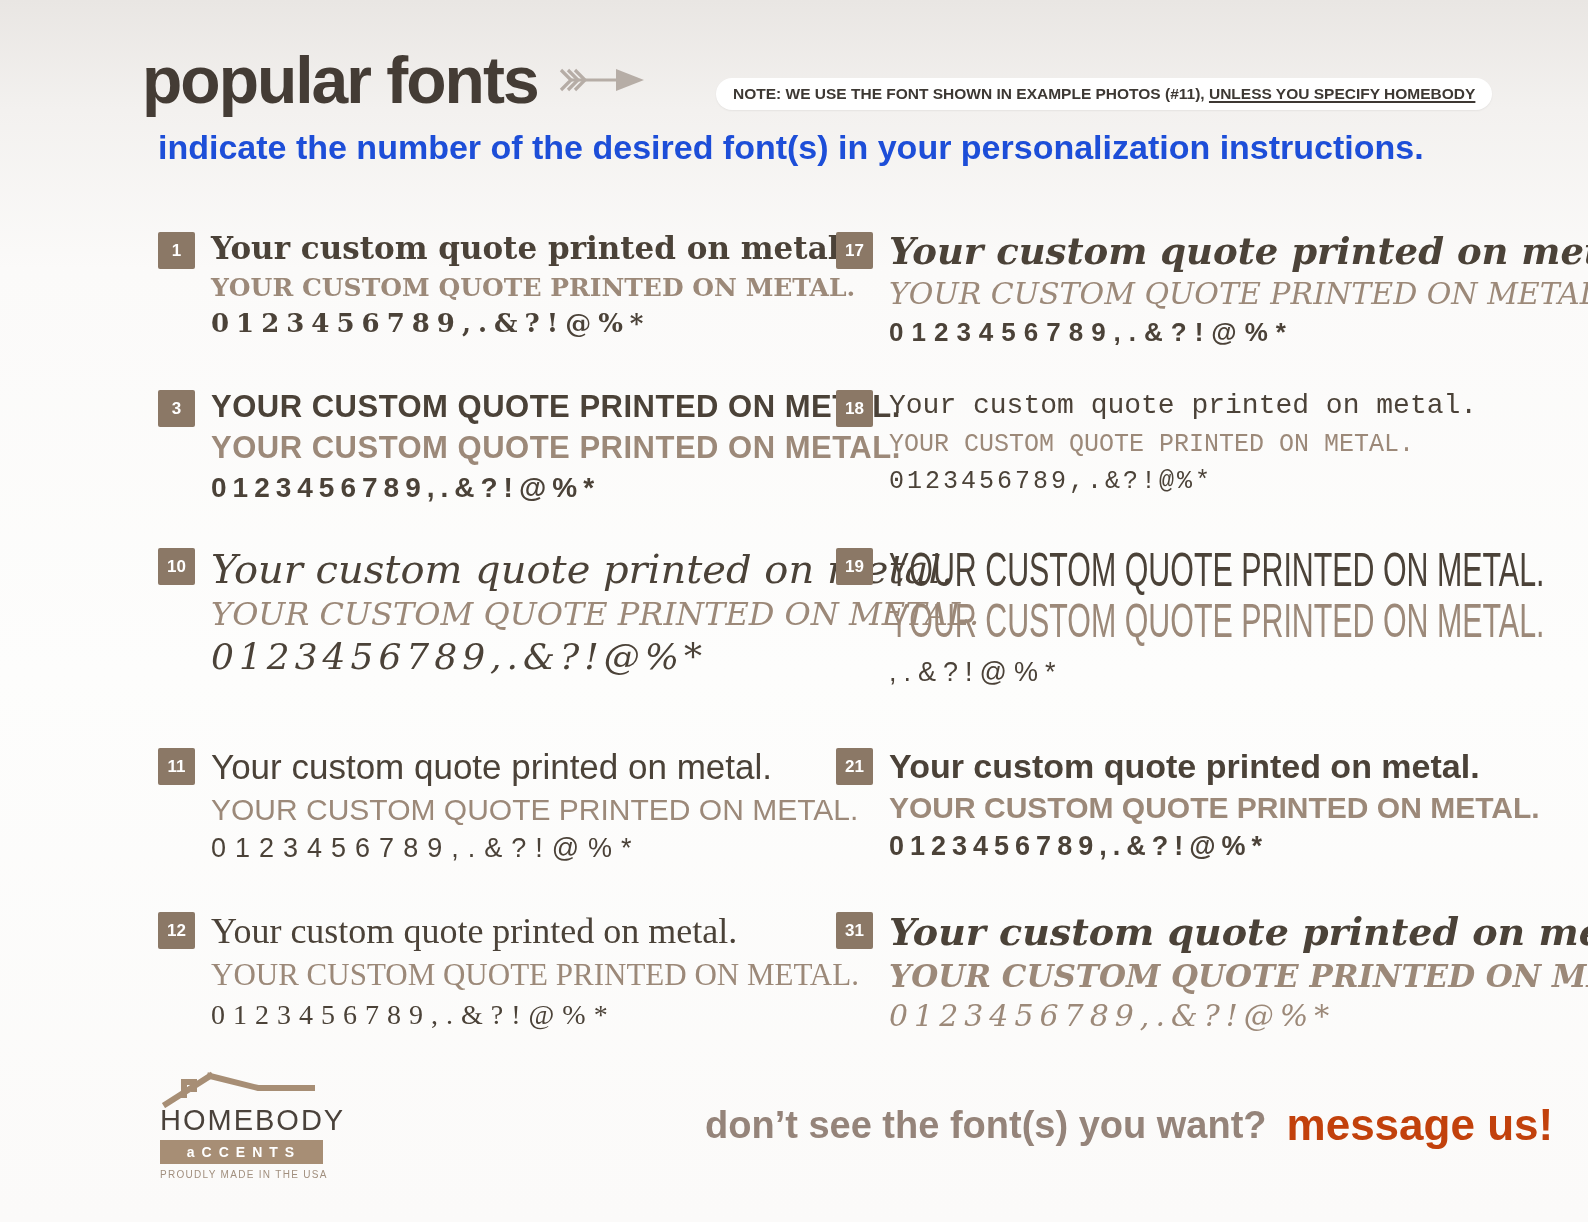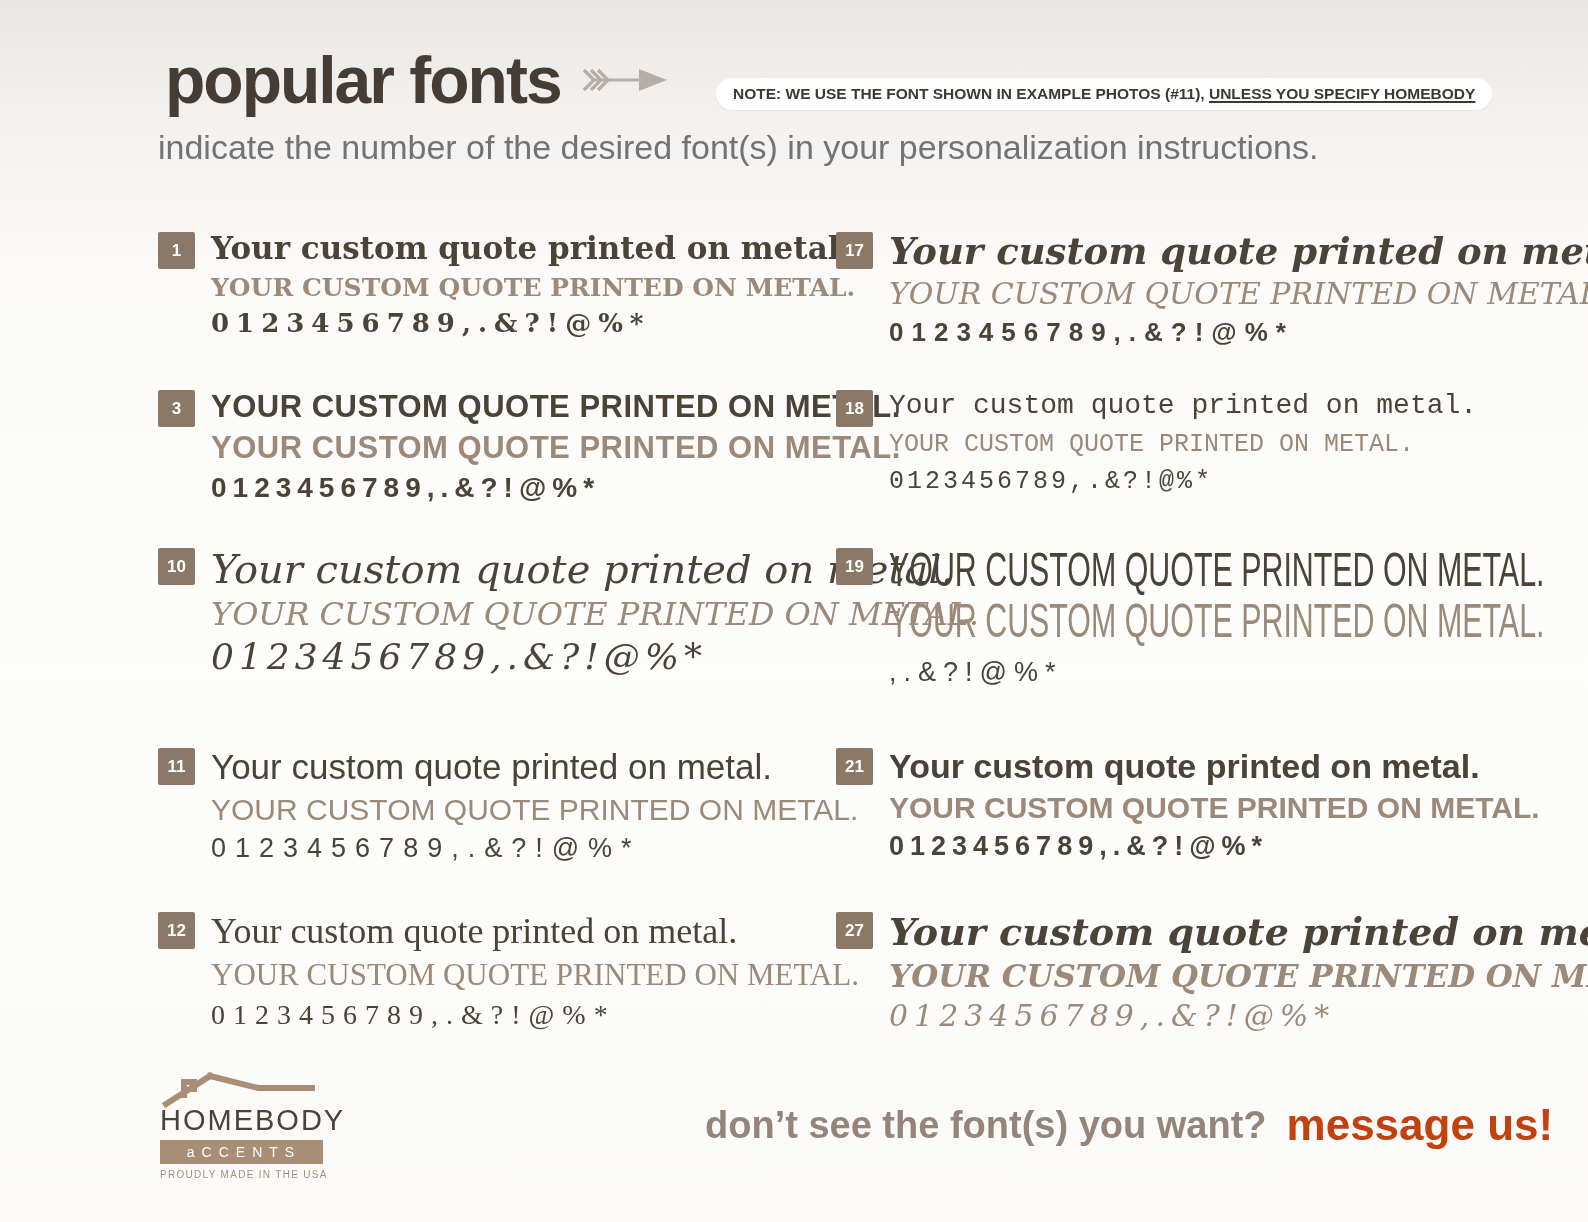--- a/index.html
+++ b/index.html
@@ -2,29 +2,29 @@
 <html><head>
 <meta charset="utf-8">
 <style>
   html,body{margin:0;padding:0;}
   body{
     width:1588px;height:1222px;position:relative;overflow:hidden;
     font-family:"Liberation Sans",sans-serif;
     background:linear-gradient(180deg,#e9e6e3 0%,#f3f1ef 9%,#fbfaf9 22%,#fdfdfc 55%,#fbfaf9 100%);
   }
   
-  .title-row{position:absolute;left:165px;top:42px;display:flex;align-items:center;gap:20px;}
+  .title-row{position:absolute;left:142px;top:42px;display:flex;align-items:center;gap:20px;}
   .page-title{font-size:66px;font-weight:800;letter-spacing:-2px;color:#443c35;}
   .note-pill{
     position:absolute;left:716px;top:78px;background:#ffffff;border-radius:17px;
     padding:7px 17px;font-size:15.5px;font-weight:700;color:#3d3833;white-space:nowrap;
     box-shadow:0 1px 2px rgba(0,0,0,0.06);
   }
   .note-pill .u{text-decoration:underline;text-decoration-thickness:2px;text-underline-offset:2px;}
-  .subtitle{position:absolute;left:158px;top:128px;font-size:34px;font-weight:400;color:#737373;}
+  .subtitle{position:absolute;left:158px;top:128px;font-size:34px;font-weight:700;color:#1d4ed8;}
   
   .samples{
     position:absolute;left:158px;top:228px;width:1310px;
     display:grid;grid-auto-flow:column;
     grid-template-columns:678px 1fr;
     grid-template-rows:158px 158px 200px 164px 170px;
   }
   .sample{display:flex;align-items:flex-start;gap:16px;}
   .badge{
     flex:0 0 auto;width:37px;height:37px;margin-top:4px;background:#8b7866;border-radius:2px;
@@ -77,21 +77,21 @@
   .f21 .l3{font-weight:800;font-size:27px;letter-spacing:6px;line-height:1.45;}
   
   .f22 .l1{font-family:"DejaVu Serif",serif;font-style:italic;font-weight:700;font-size:38px;line-height:1.25;}
   .f22 .l2{font-family:"DejaVu Serif",serif;font-style:italic;font-weight:700;font-size:31px;line-height:1.3;color:#9c8979;}
   .f22 .l3{font-family:"DejaVu Serif",serif;font-style:italic;font-size:30px;letter-spacing:6px;line-height:1.35;color:#9c8979;}
   
   .logo{position:absolute;left:160px;top:1068px;width:170px;}
   .logo-roof{display:block;margin-left:2px;}
   .logo-name{font-size:29px;font-weight:400;letter-spacing:2px;color:#4a423b;margin-top:-4px;}
   .logo-bar{margin-top:3px;width:158px;background:#a78e75;color:#ffffff;text-align:center;
-            font-size:14px;font-weight:400;letter-spacing:7px;padding:4px 0 4px 5px;}
+            font-size:14px;font-weight:700;letter-spacing:7px;padding:4px 0 4px 5px;}
   .logo-tagline{margin-top:5px;font-size:10px;letter-spacing:1.3px;color:#a18f7e;font-weight:400;}
   .footer-msg{position:absolute;left:705px;top:1100px;display:flex;align-items:center;gap:20px;white-space:nowrap;}
   .footer-q{font-size:38px;font-weight:700;color:#95847a;}
   .footer-cta{font-size:44px;font-weight:800;color:#c2410c;}
 </style>
 </head>
 <body>
 
 <div class="title-row">
   <div class="page-title">popular fonts</div>
@@ -191,21 +191,21 @@
   <div class="sample f21">
     <div class="badge">21</div>
     <div class="lines">
       <div class="l1">Your custom quote printed on metal.</div>
       <div class="l2">YOUR CUSTOM QUOTE PRINTED ON METAL.</div>
       <div class="l3">0123456789,.&amp;?!@%*</div>
     </div>
   </div>
 
   <div class="sample f22">
-    <div class="badge">27</div>
+    <div class="badge">31</div>
     <div class="lines">
       <div class="l1">Your custom quote printed on metal.</div>
       <div class="l2">YOUR CUSTOM QUOTE PRINTED ON METAL.</div>
       <div class="l3">0123456789,.&amp;?!@%*</div>
     </div>
   </div>
 
 </div>
 
 <div class="logo">

